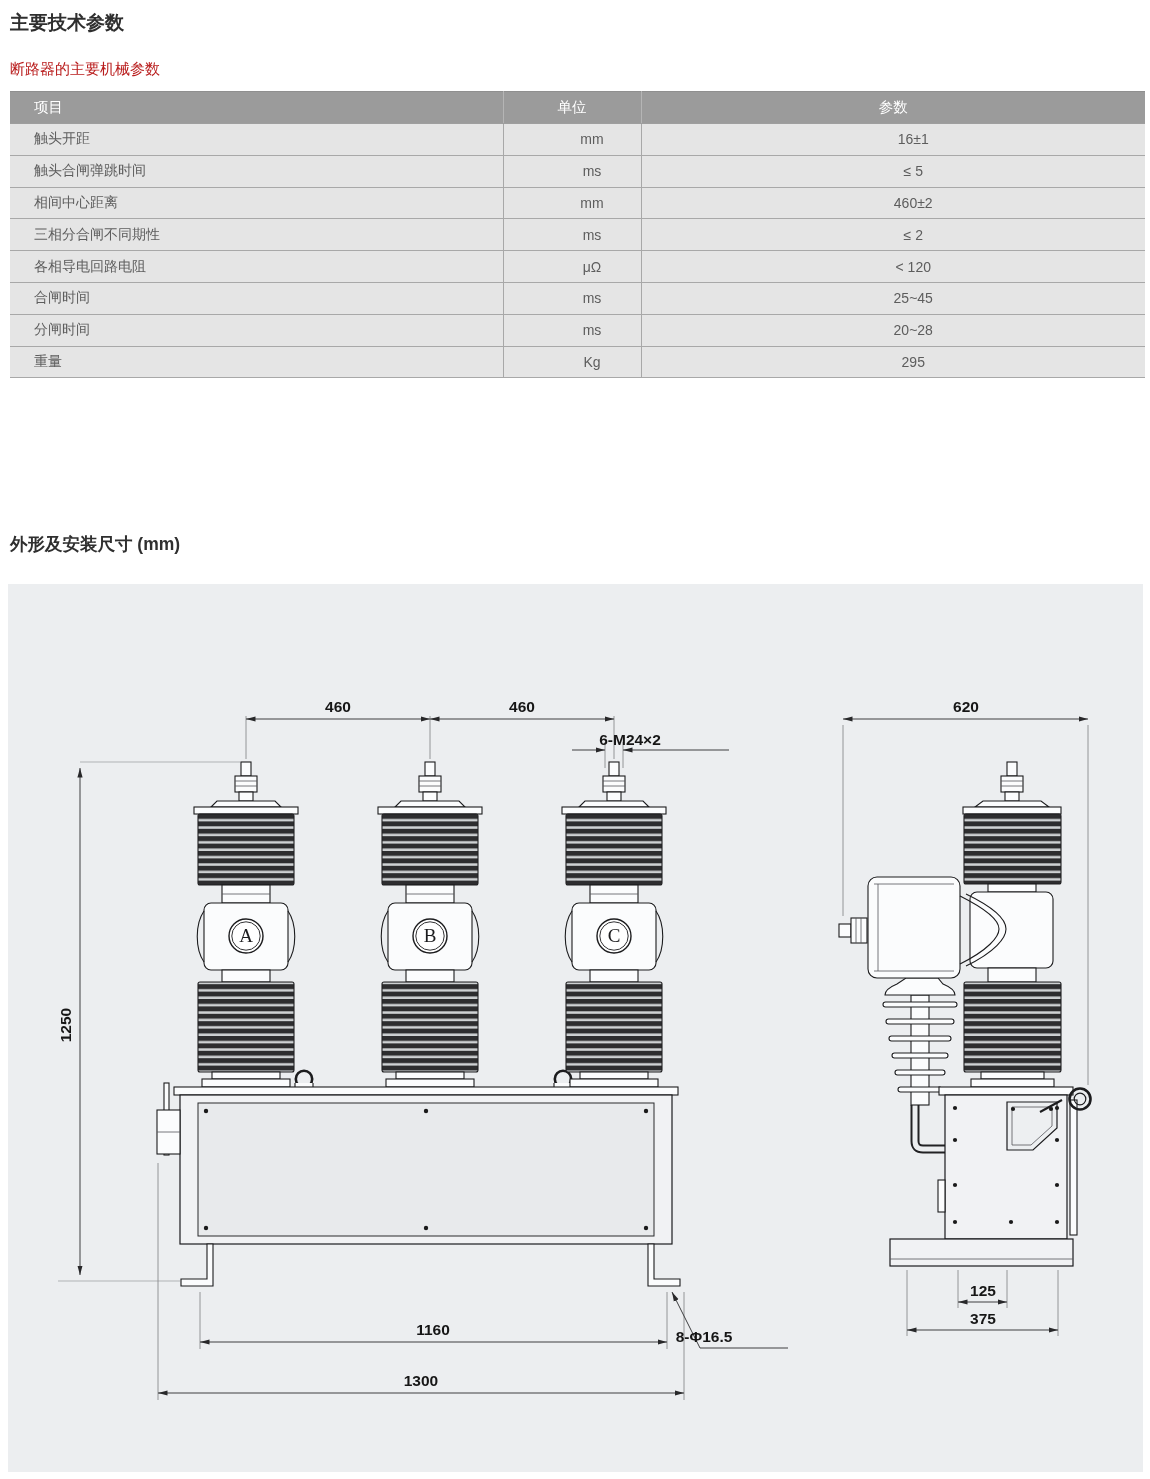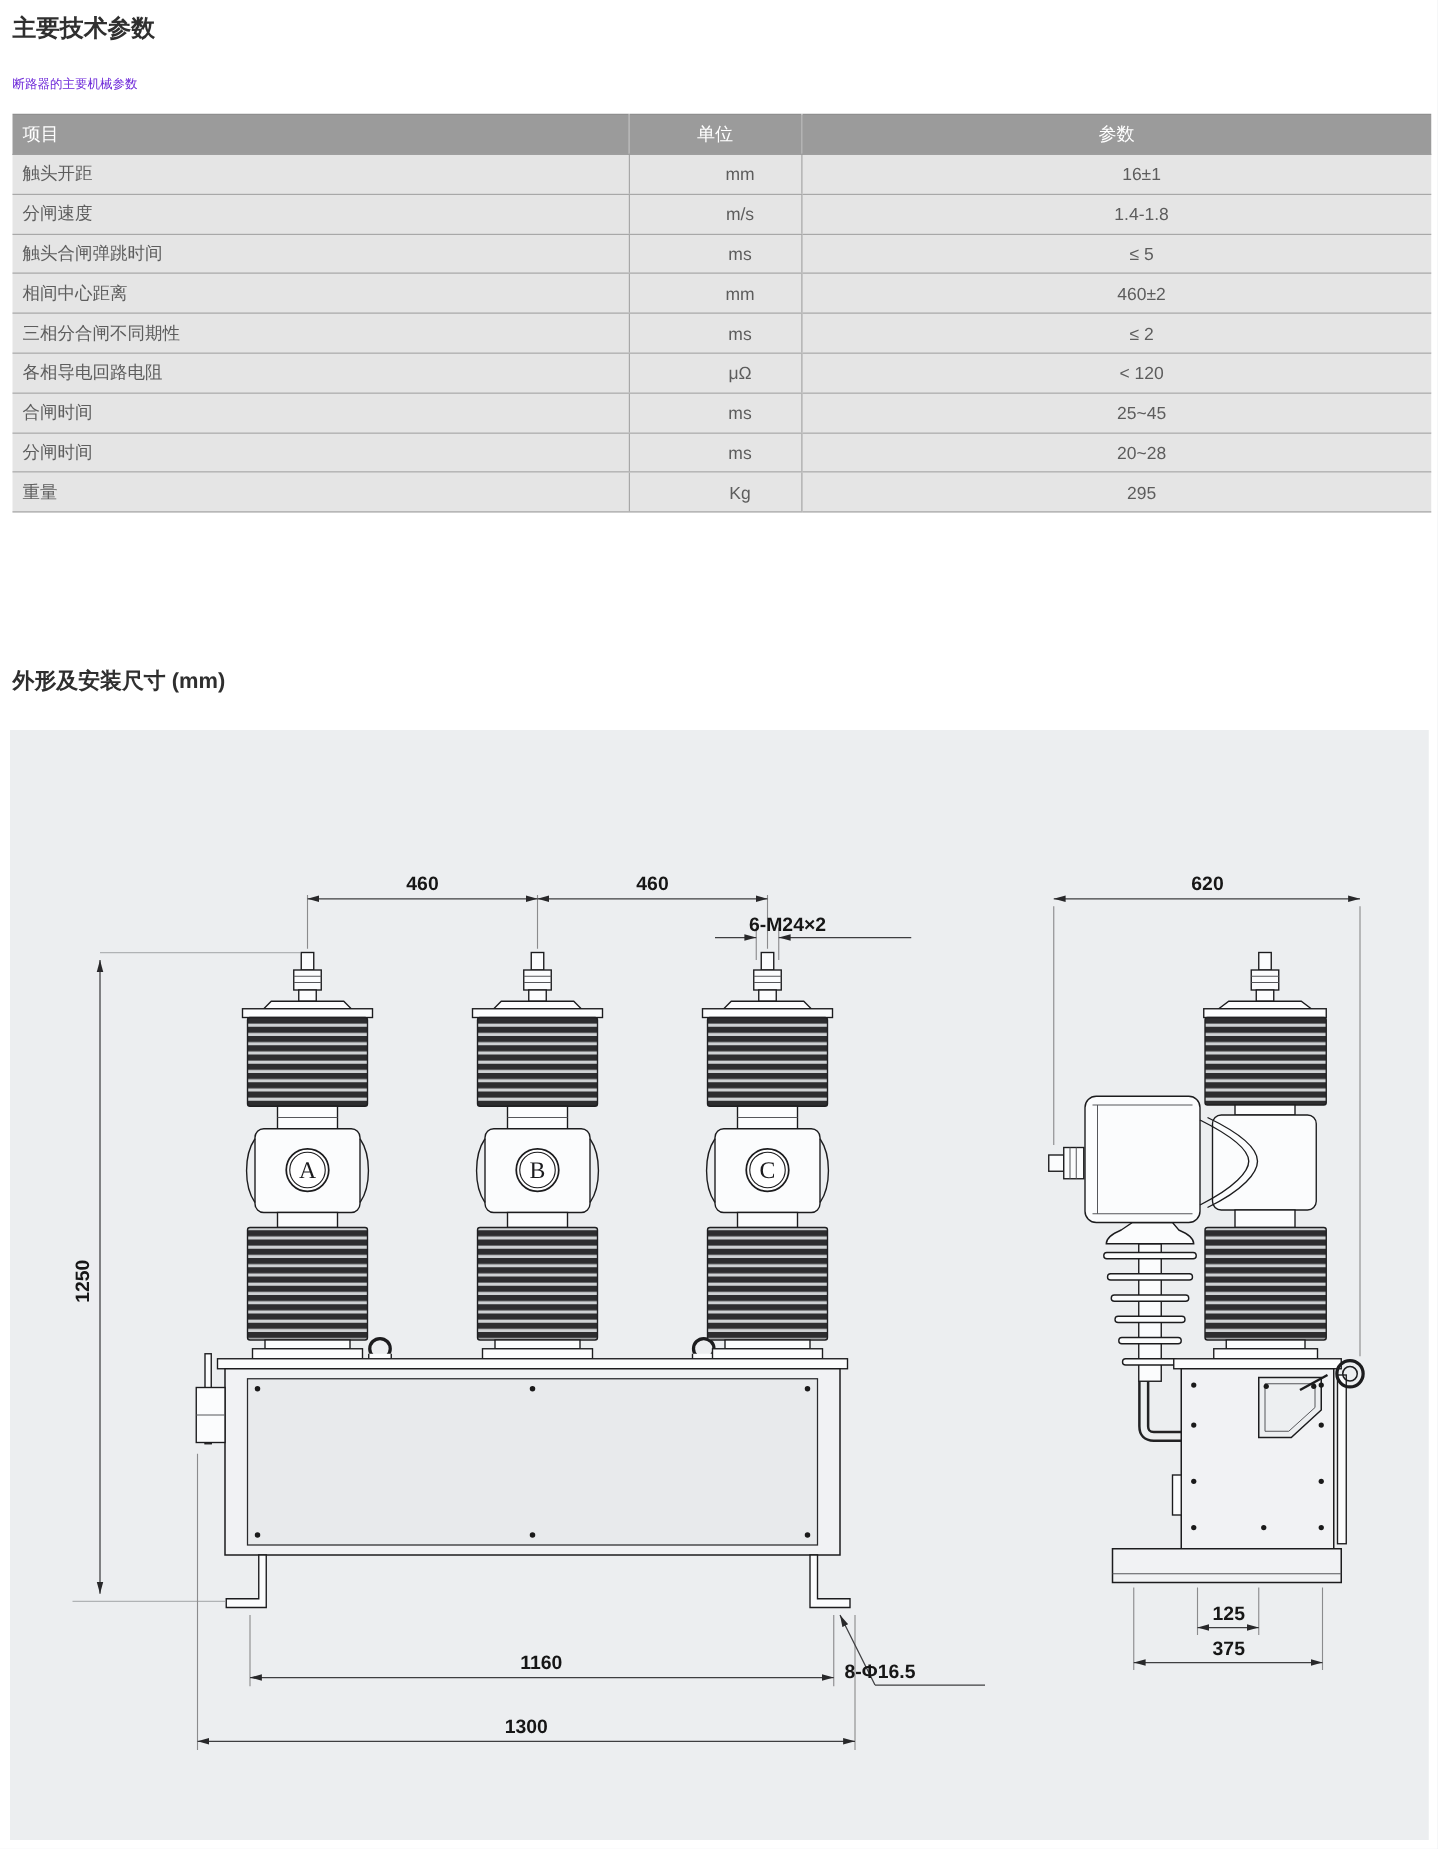--- a/index.html
+++ b/index.html
@@ -1,37 +1,37 @@
 <!DOCTYPE html>
 <html><head>
 <meta charset="utf-8">
 <style>
   html,body{margin:0;padding:0;}
   body{
     width:1150px;height:1479px;position:relative;background:#ffffff;
     font-family:"Liberation Sans",sans-serif;overflow:hidden;
   }
   .page-title{position:absolute;left:10px;top:10px;font-size:19px;font-weight:600;color:#2f2f2f;}
-  .sub-title{position:absolute;left:10px;top:60px;font-size:10px;color:#6d28d9;}
+  .sub-title{position:absolute;left:10px;top:60px;font-size:15px;color:#b91c1c;}
   table.params{
     position:absolute;left:10px;top:91px;width:1135px;
     border-collapse:collapse;table-layout:fixed;
     border-top:1px solid #8f8f8f;
   }
   table.params th{
     background:#9b9b9b;color:#ffffff;font-weight:400;font-size:14.5px;
     height:31px;border-bottom:1px solid #9e9e9e;padding:0;
   }
   table.params td{
     height:30.8px;font-size:14px;color:#5d5d5d;background:#e5e5e5;
     border-bottom:1px solid #a8a8a8;padding:0;text-align:center;
   }
   table.params th+th{border-left:1px solid #b5b5b5;}
   table.params td+td{border-left:1px solid #a8a8a8;padding-left:40px;}
-  table.params th.c-item,table.params td.c-item{text-align:left;padding-left:8px;}
+  table.params th.c-item,table.params td.c-item{text-align:left;padding-left:24px;}
   .section-title{position:absolute;left:10px;top:532px;font-size:17.5px;font-weight:600;color:#2f2f2f;text-align:right;}
   .panel{position:absolute;left:8px;top:584px;width:1135px;height:888px;background:#eceef0;}
   .panel svg{display:block;}
   
   .ln{fill:none;stroke:#1c1c1e;stroke-width:1.1;}
   .fw{fill:#fbfcfd;stroke:#1c1c1e;stroke-width:1.1;}
   .fg{fill:#f1f2f4;stroke:#1c1c1e;stroke-width:1.2;}
   .ribs{fill:url(#ribs);stroke:#1f1f21;stroke-width:1.1;}
   .dim{stroke:#3e3e40;stroke-width:1;fill:none;}
   .ext{stroke:#8b8b8d;stroke-width:0.9;fill:none;}
@@ -57,25 +57,20 @@
       <th class="c-item">项目</th>
       <th>单位</th>
       <th>参数</th>
     </tr>
   </thead>
   <tbody>
     <tr>
         <td class="c-item">触头开距</td>
         <td>mm</td>
         <td>16±1</td>
-      </tr>
-    <tr>
-        <td class="c-item">分闸速度</td>
-        <td>m/s</td>
-        <td>1.4-1.8</td>
       </tr>
     <tr>
         <td class="c-item">触头合闸弹跳时间</td>
         <td>ms</td>
         <td>≤ 5</td>
       </tr>
     <tr>
         <td class="c-item">相间中心距离</td>
         <td>mm</td>
         <td>460±2</td>

